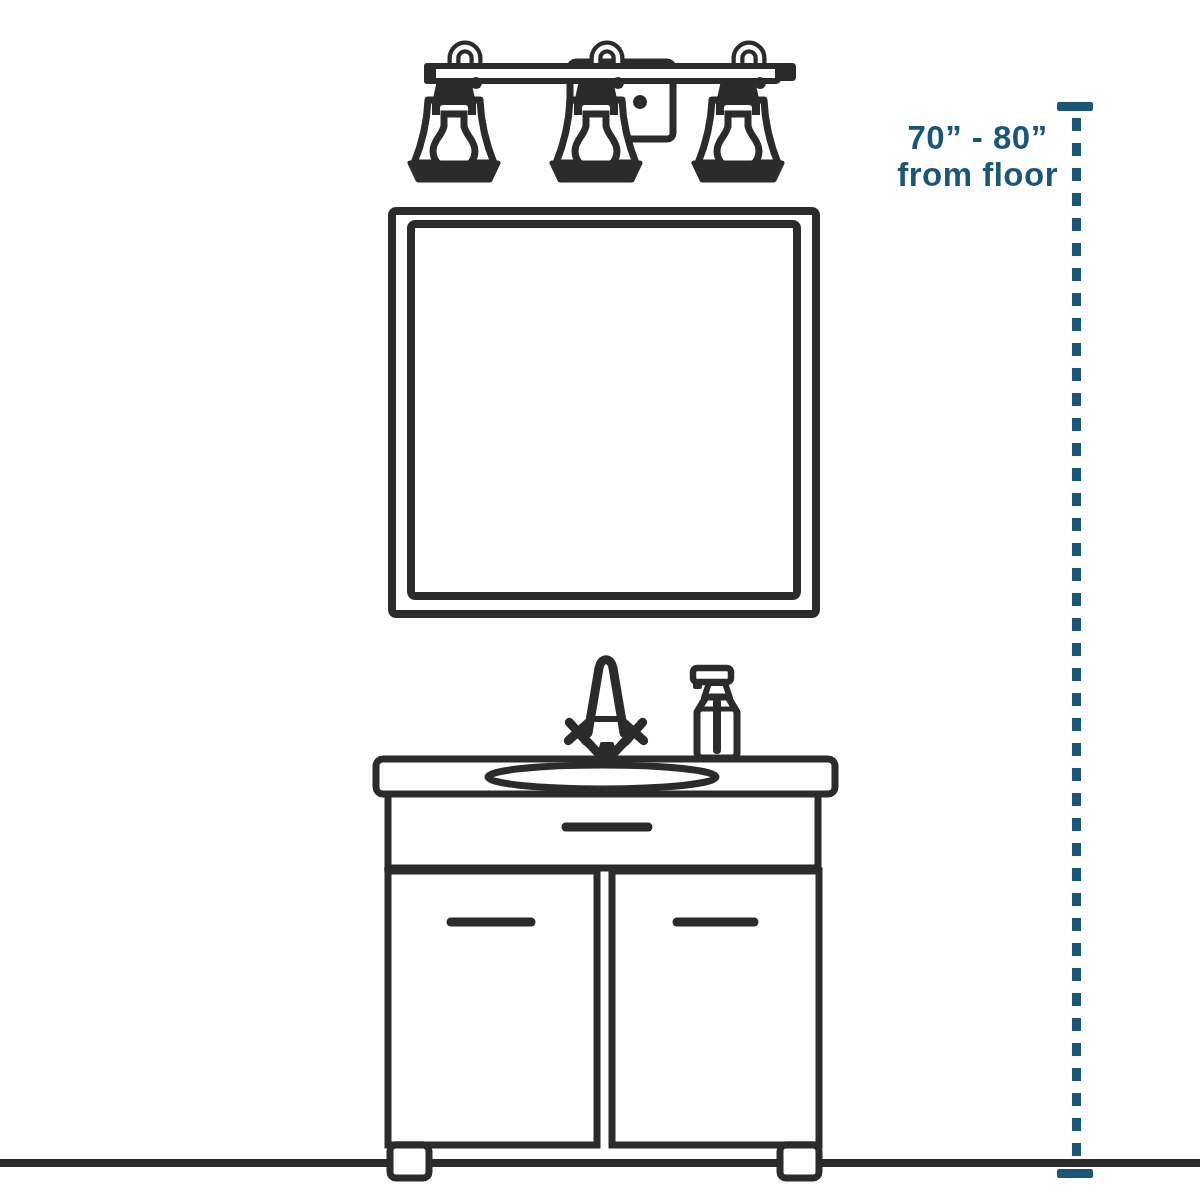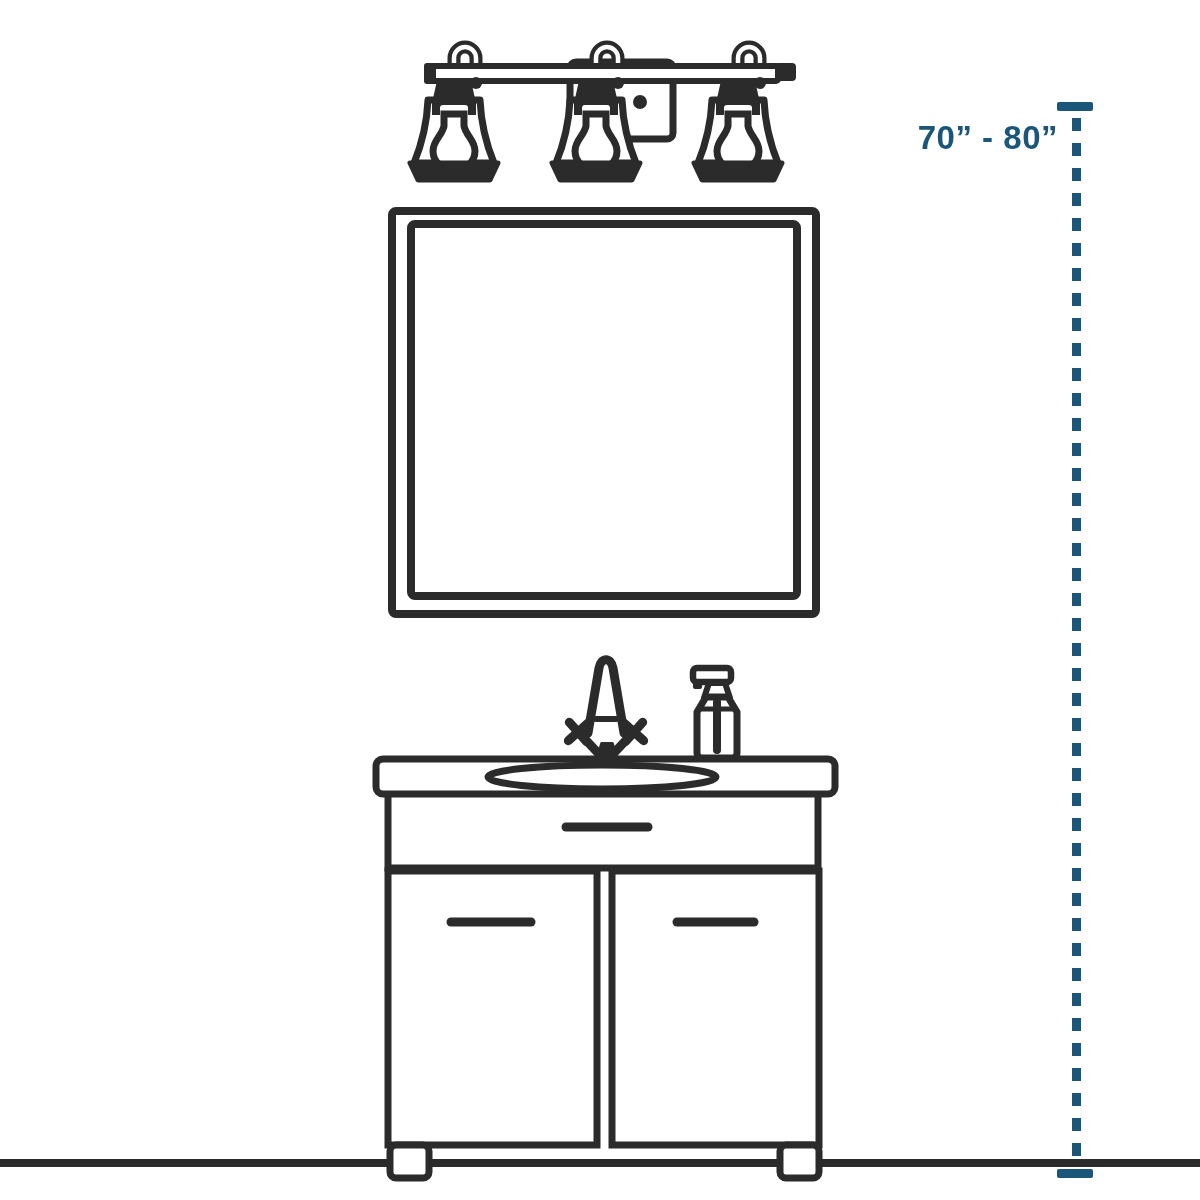--- a/index.html
+++ b/index.html
@@ -122,15 +122,16 @@
       <rect class="stroke white-fill" x="612" y="871" width="207" height="274" stroke-width="7"></rect>
       <line class="stroke" x1="451" y1="922" x2="531" y2="922" stroke-width="9" stroke-linecap="round"></line>
       <line class="stroke" x1="677" y1="922" x2="754" y2="922" stroke-width="9" stroke-linecap="round"></line>
       <rect class="stroke white-fill" x="390" y="1145" width="39" height="33" rx="6" stroke-width="7"></rect>
       <rect class="stroke white-fill" x="780" y="1145" width="39" height="33" rx="6" stroke-width="7"></rect>
     </g>
   </svg>
 
   <div class="annotation">
     <div>70” - 80”</div>
+    <div>from floor</div>
   </div>
 
 </div>
 
 </body></html>

